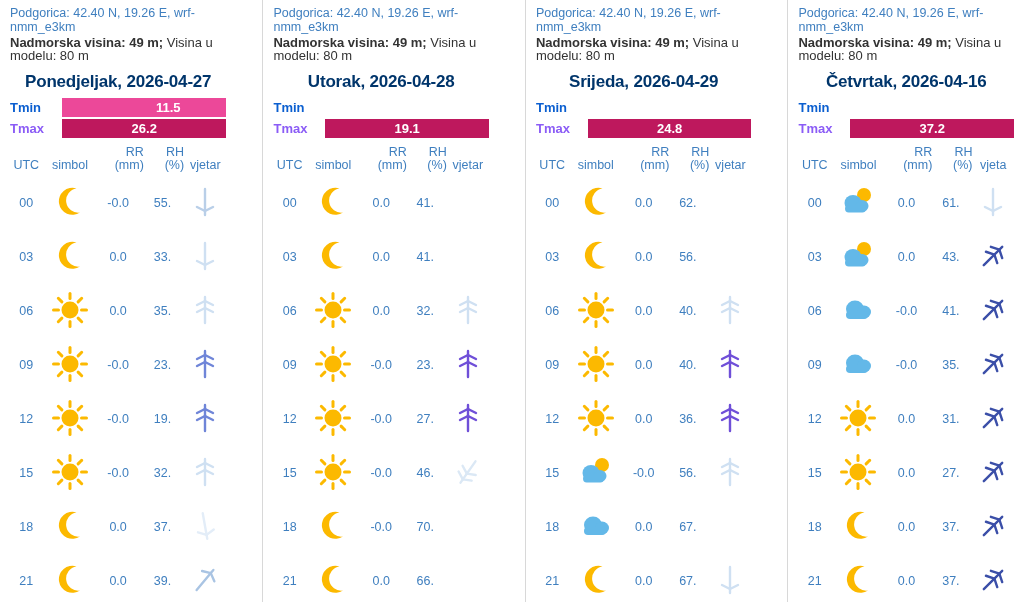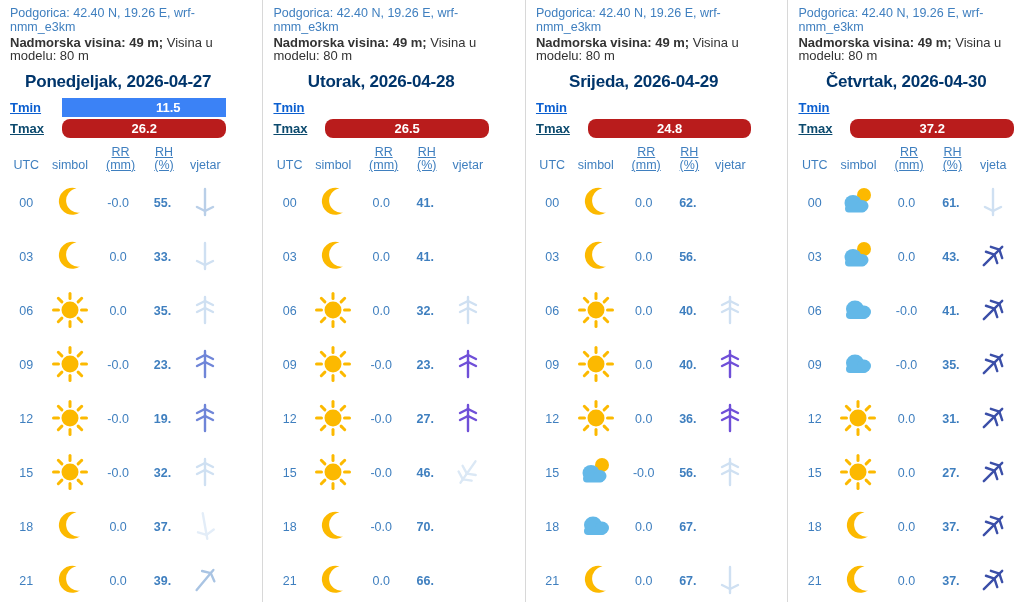--- a/index.html
+++ b/index.html
@@ -57,34 +57,33 @@
     display: flex;
     align-items: stretch;
     height: 19px;
     margin-bottom: 2px;
   }
   .tbar .lbl {
     width: 52px;
     font-size: 13px;
     font-weight: bold;
     line-height: 19px;
-    text-decoration: underline;
   }
   .tbar .bar {
     flex: 1;
     color: #ffffff;
     font-size: 13px;
     font-weight: bold;
     text-align: center;
     line-height: 19px;
   }
   .tmin .lbl { color: #0b5fd0; }
-  .tmin .bar { background: #3b82f6; padding-left: 48px; }
-  .tmax .lbl { color: #0c4a6e; }
-  .tmax .bar { background: #b91c1c; border-radius: 8px; }
+  .tmin .bar { background: #ec4899; padding-left: 48px; }
+  .tmax .lbl { color: #8b5cf6; }
+  .tmax .bar { background: #be185d; }
 
   table.fc {
     width: 100%;
     border-collapse: collapse;
     margin-top: 6px;
   }
   table.fc th {
     color: #3f7fbf;
     font-size: 12.5px;
     font-weight: normal;
@@ -95,23 +94,23 @@
   table.fc td {
     color: #3f7fbf;
     font-size: 12.5px;
     text-align: center;
     height: 52px;
     vertical-align: middle;
   }
   .c-utc { width: 34px; text-align: center; }
   .c-sym { width: 58px; }
   .c-rr  { width: 48px; text-align: right; padding-right: 6px; }
-  .c-rh  { width: 44px; text-align: right; padding-right: 4px; font-weight: bold; }
+  .c-rh  { width: 44px; text-align: right; padding-right: 4px; }
   .c-wind{ width: 46px; }
-  th.c-rr, th.c-rh { text-align: center; padding-right: 0; text-decoration: underline; }
+  th.c-rr, th.c-rh { text-align: right; padding-right: 0; }
 
   .sym {
     display: inline-block;
     width: 42px;
     height: 38px;
     position: relative;
   }
   .wind { display: inline-block; }
 </style>
 </head>
@@ -290,21 +289,21 @@
     </div>
     <div class="day-col">
       <div class="loc-line">Podgorica: 42.40 N, 19.26 E, wrf-nmm_e3km</div>
       <div class="alt-line"><span>Nadmorska visina: 49 m;</span><span class="reg"> Visina u modelu: 80 m</span></div>
       <div class="day-title">Utorak, 2026-04-28</div>
       <div class="tbar tmin">
         <div class="lbl">Tmin</div>
       </div>
       <div class="tbar tmax">
         <div class="lbl">Tmax</div>
-        <div class="bar">26.5</div>
+        <div class="bar">19.1</div>
       </div>
       <table class="fc">
         <thead>
           <tr>
             <th class="c-utc">UTC</th>
             <th class="c-sym">simbol</th>
             <th class="c-rr"><span>RR</span><br><span>(mm)</span></th>
             <th class="c-rh"><span>RH</span><br><span>(%)</span></th>
             <th class="c-wind">vjetar</th>
           </tr>
@@ -595,21 +594,21 @@
                   <line x1="13" y1="9" x2="21" y2="13" stroke="#cfe0f2" stroke-width="2.4" stroke-linecap="round"></line>
                   <line x1="13" y1="9" x2="5" y2="13" stroke="#cfe0f2" stroke-width="2.4" stroke-linecap="round"></line>
                 </svg></span></td>
           </tr>
         </tbody>
       </table>
     </div>
     <div class="day-col">
       <div class="loc-line">Podgorica: 42.40 N, 19.26 E, wrf-nmm_e3km</div>
       <div class="alt-line"><span>Nadmorska visina: 49 m;</span><span class="reg"> Visina u modelu: 80 m</span></div>
-      <div class="day-title">Četvrtak, 2026-04-30</div>
+      <div class="day-title">Četvrtak, 2026-04-16</div>
       <div class="tbar tmin">
         <div class="lbl">Tmin</div>
       </div>
       <div class="tbar tmax">
         <div class="lbl">Tmax</div>
         <div class="bar">37.2</div>
       </div>
       <table class="fc">
         <thead>
           <tr>

